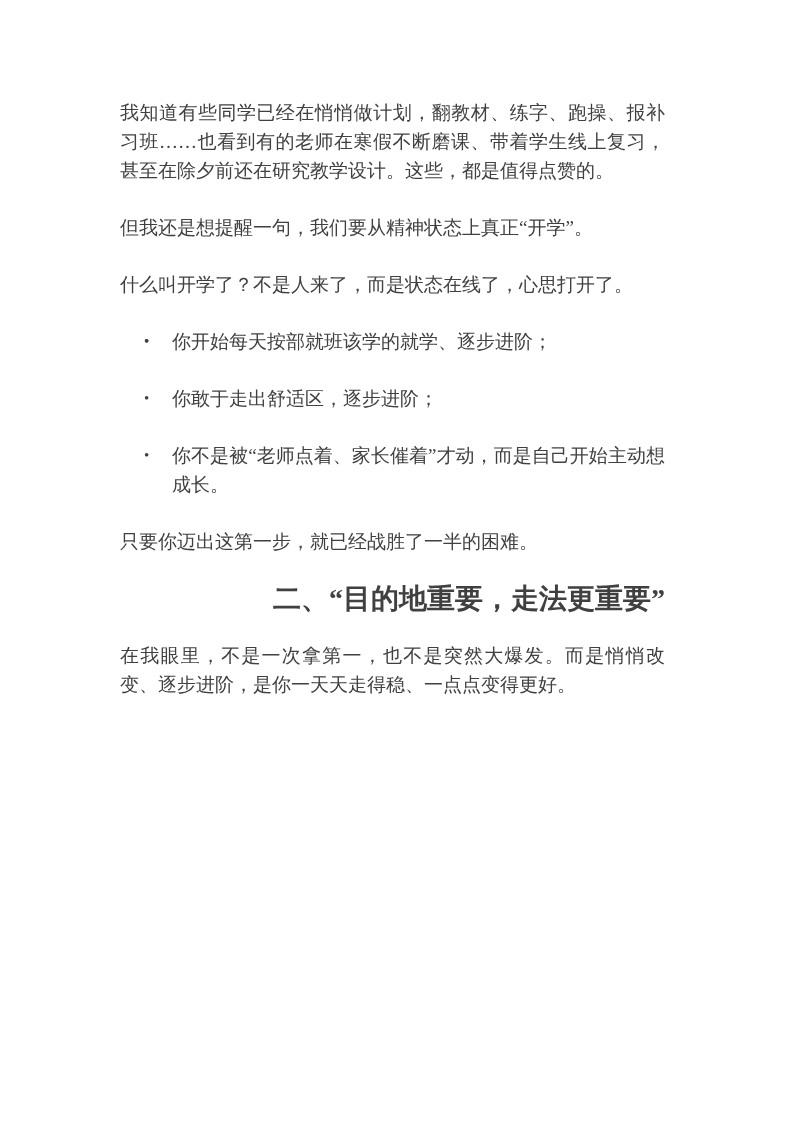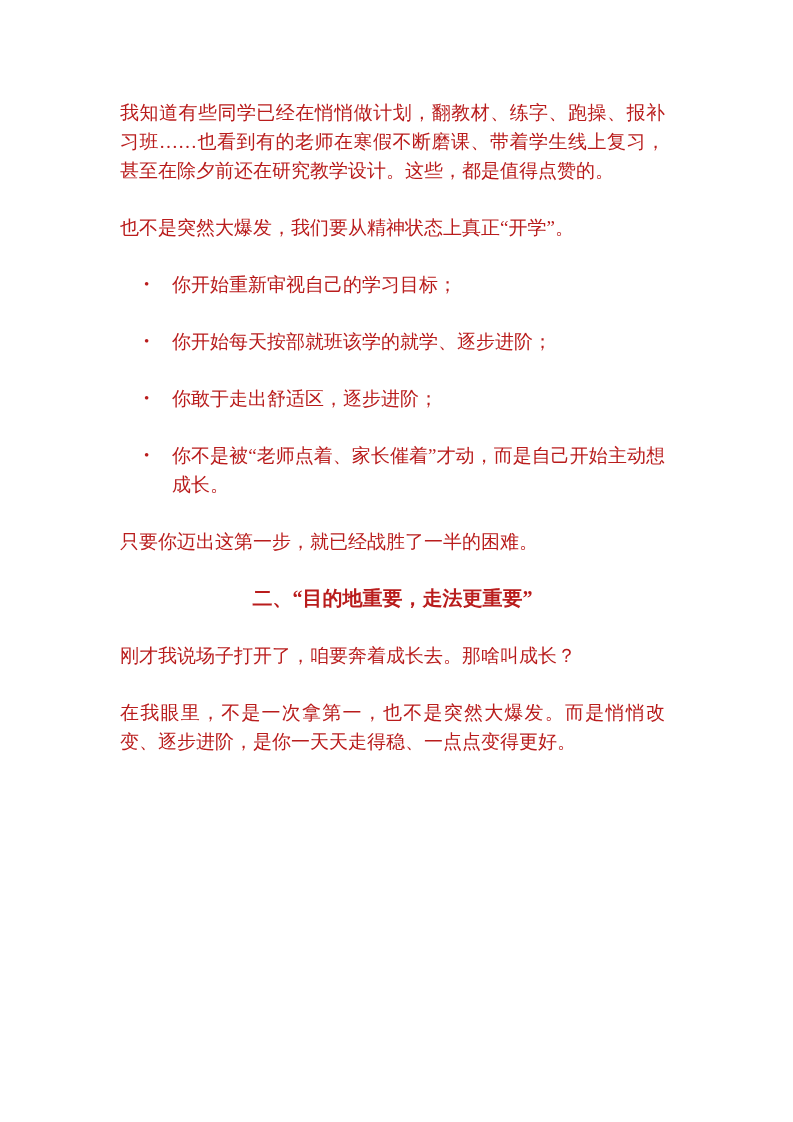--- a/index.html
+++ b/index.html
@@ -11,32 +11,32 @@
     position: relative;
     box-sizing: border-box;
     width: 717px;
     height: 1122px;
     background: #ffffff;
     padding: 98px 52px 40px 120px;
     overflow: hidden;
     font-family: "Liberation Serif", "DejaVu Serif", serif;
     font-size: 19px;
     line-height: 29px;
-    color: #b91c1c;
+    color: #404040;
     text-align: justify;
   }
   .para {
     margin: 0 0 28px 0;
   }
   .heading {
     margin: 0 0 28px 0;
-    font-size: 20px;
+    font-size: 28px;
     font-weight: 700;
     line-height: 29px;
-    text-align: center;
+    text-align: right;
   }
   b, strong, .bold-run {
     font-weight: 400;
   }
   ul.bullets {
     list-style: none;
     margin: 0;
     padding: 0;
   }
   ul.bullets li {
@@ -52,34 +52,34 @@
     line-height: 29px;
   }
 </style>
 </head>
 <body>
 
 <div class="page">
 
   <p class="para"><span>我知道有些同学已经在悄悄做计划，翻教材、练字、跑操、报补习班……也看到有的老师在寒假不断磨课、带着学生线上复习，甚至在除夕前还在研究教学设计。这些，都是值得点赞的。</span></p>
 
-  <p class="para"><span>也不是突然大爆发，我们要</span><strong>从精神状态上真正“开学”</strong><span>。</span></p>
+  <p class="para"><span>但我还是想提醒一句，我们要</span><strong>从精神状态上真正“开学”</strong><span>。</span></p>
 
+  <p class="para"><span>什么叫开学了？不是人来了，而是</span><strong>状态在线了，心思打开了。</strong></p>
 
   <ul class="bullets">
-    <li><span class="bullet-dot">•</span><span>你开始重新审视自己的学习目标；</span></li>
+    <li><span class="bullet-dot">•</span></li>
     <li><span class="bullet-dot">•</span><span>你开始每天按部就班该学的就学、逐步进阶；</span></li>
     <li><span class="bullet-dot">•</span><span>你敢于走出舒适区，逐步进阶；</span></li>
     <li><span class="bullet-dot">•</span><span>你不是被“老师点着、家长催着”才动，而是自己开始主动想成长。</span></li>
   </ul>
 
   <p class="para"><span>只要你迈出这第一步，就已经战胜了一半的困难。</span></p>
 
   <h2 class="heading"><span>二、“目的地重要，走法更重要”</span></h2>
 
-  <p class="para"><span>刚才我说场子打开了，咱要奔着成长去。那啥叫成长？</span></p>
 
   <p class="para"><span>在我眼里，不是一次拿第一，也不是突然大爆发。而是悄悄改变、逐步进阶，是你一天天走得稳、一点点变得更好。</span></p>
 
 
 
 
 </div>
 
 </body></html>

